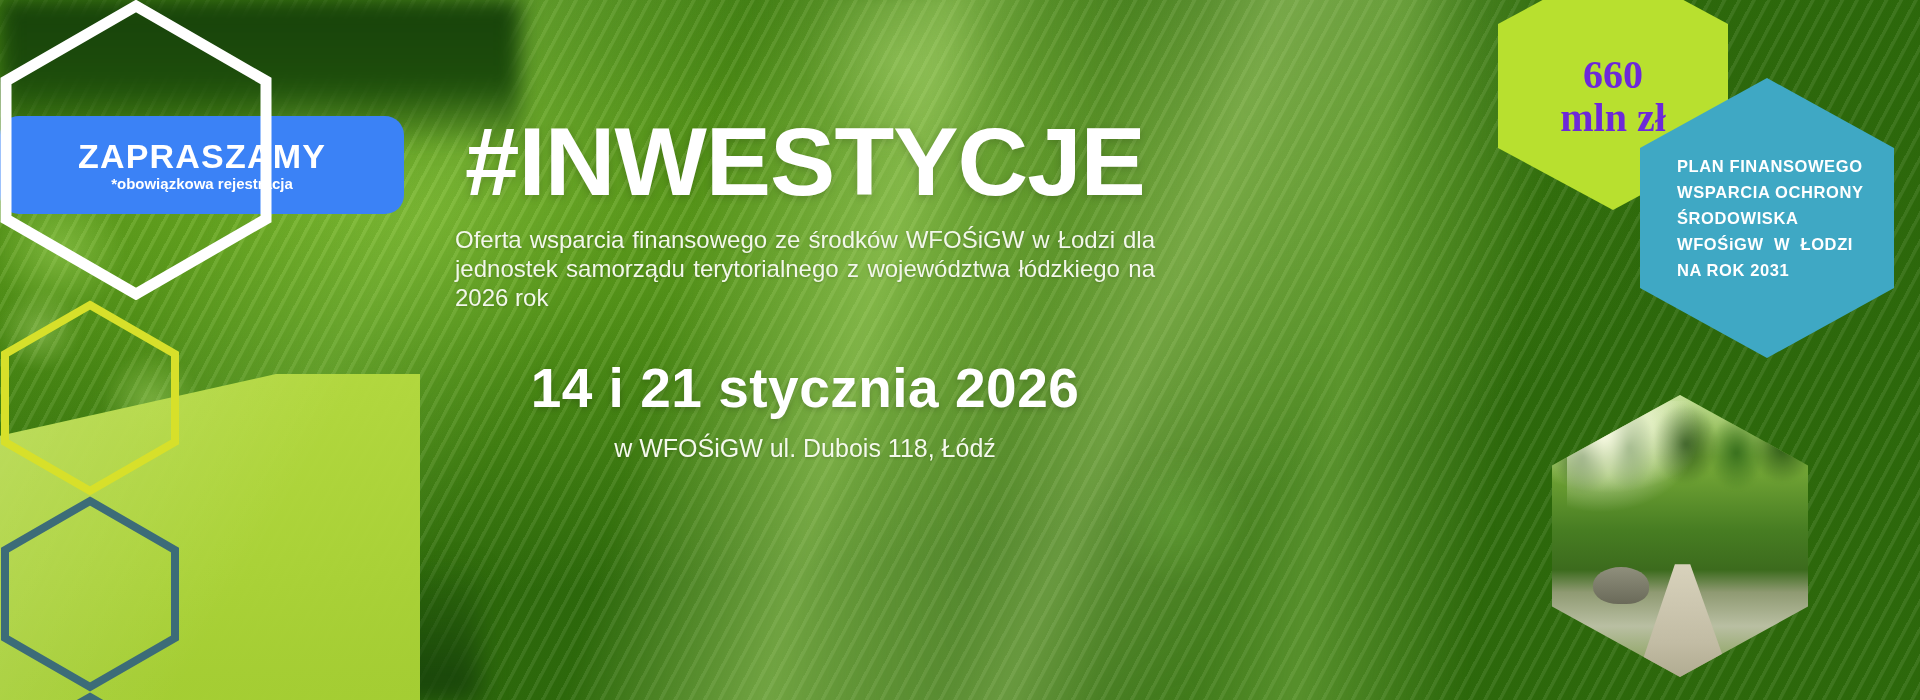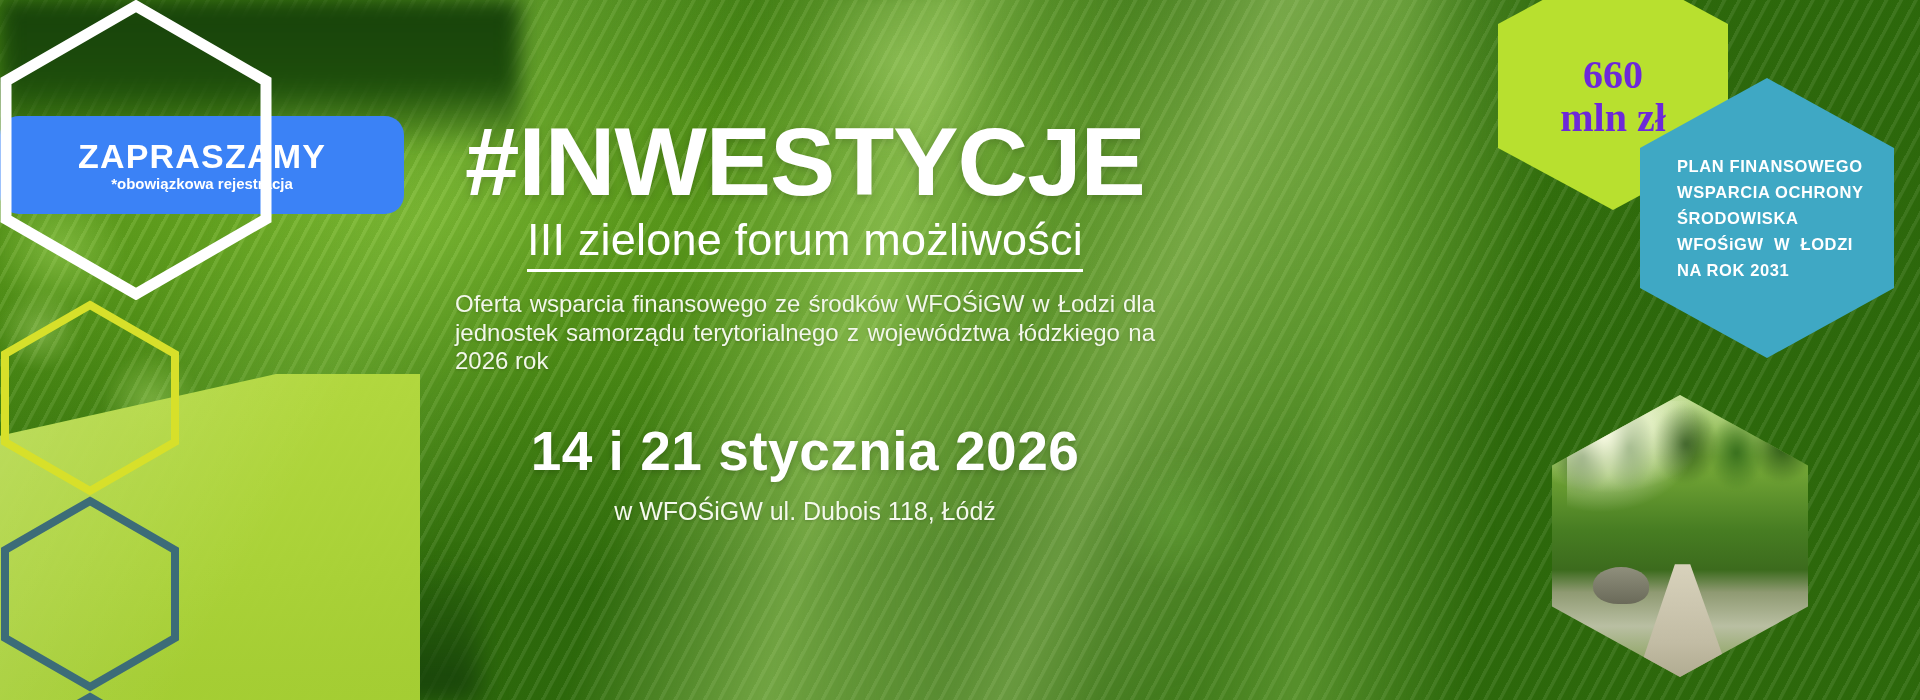--- a/index.html
+++ b/index.html
@@ -244,23 +244,20 @@
   <div class="lime-wedge"></div>
   <div class="lime-wedge-shade"></div>
 
   <div class="cta-box">
     <div class="cta-title">ZAPRASZAMY</div>
     <div class="cta-sub">*obowiązkowa rejestracja</div>
   </div>
 
   <div class="center">
     <div class="headline">#INWESTYCJE</div>
-    <div class="subhead-wrap">
-      <span class="subhead">III zielone forum możliwości</span>
-    </div>
     <div class="lead">Oferta wsparcia finansowego ze środków WFOŚiGW w Łodzi dla jednostek samorządu terytorialnego z województwa łódzkiego na 2026 rok</div>
     <div class="date">14 i 21 stycznia 2026</div>
     <div class="venue">w WFOŚiGW ul. Dubois 118, Łódź</div>
   </div>
 
   <div class="hex-layer">
 
     <div class="hex-outline-white">
       <svg viewBox="0 0 272 300" fill="none" xmlns="http://www.w3.org/2000/svg">
         <polygon points="136,6 266,81 266,219 136,294 6,219 6,81" stroke="#ffffff" stroke-width="11" fill="none"></polygon>

